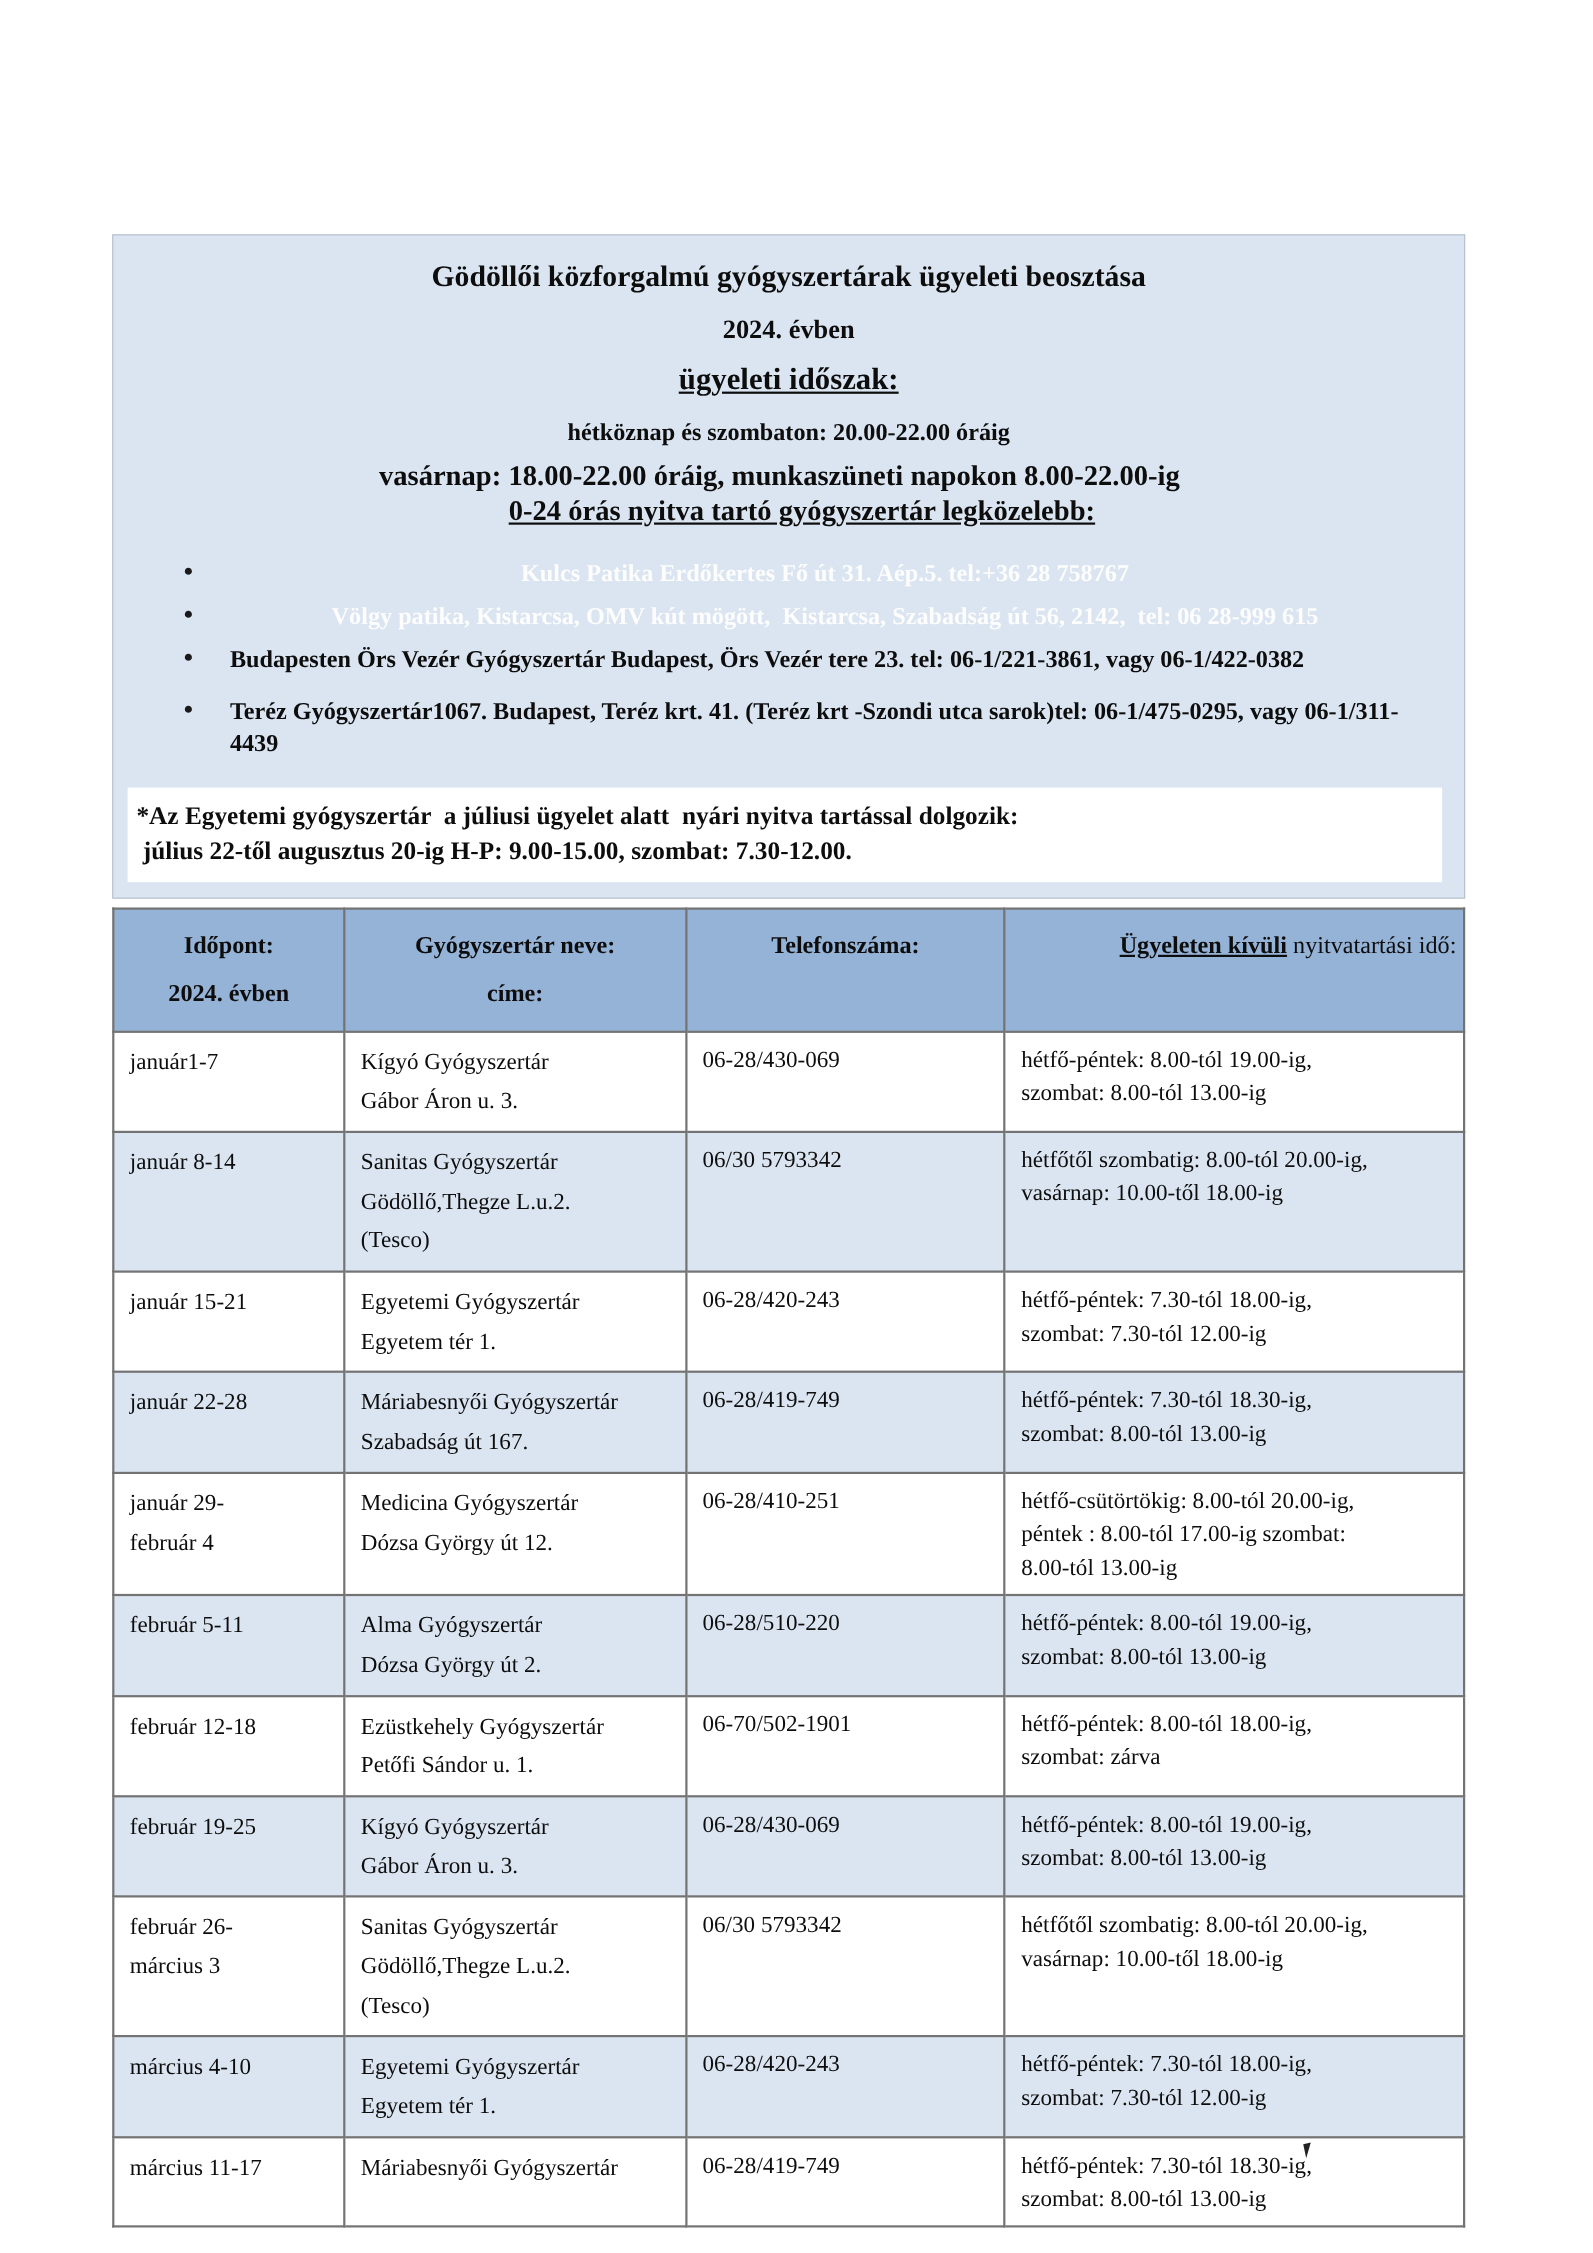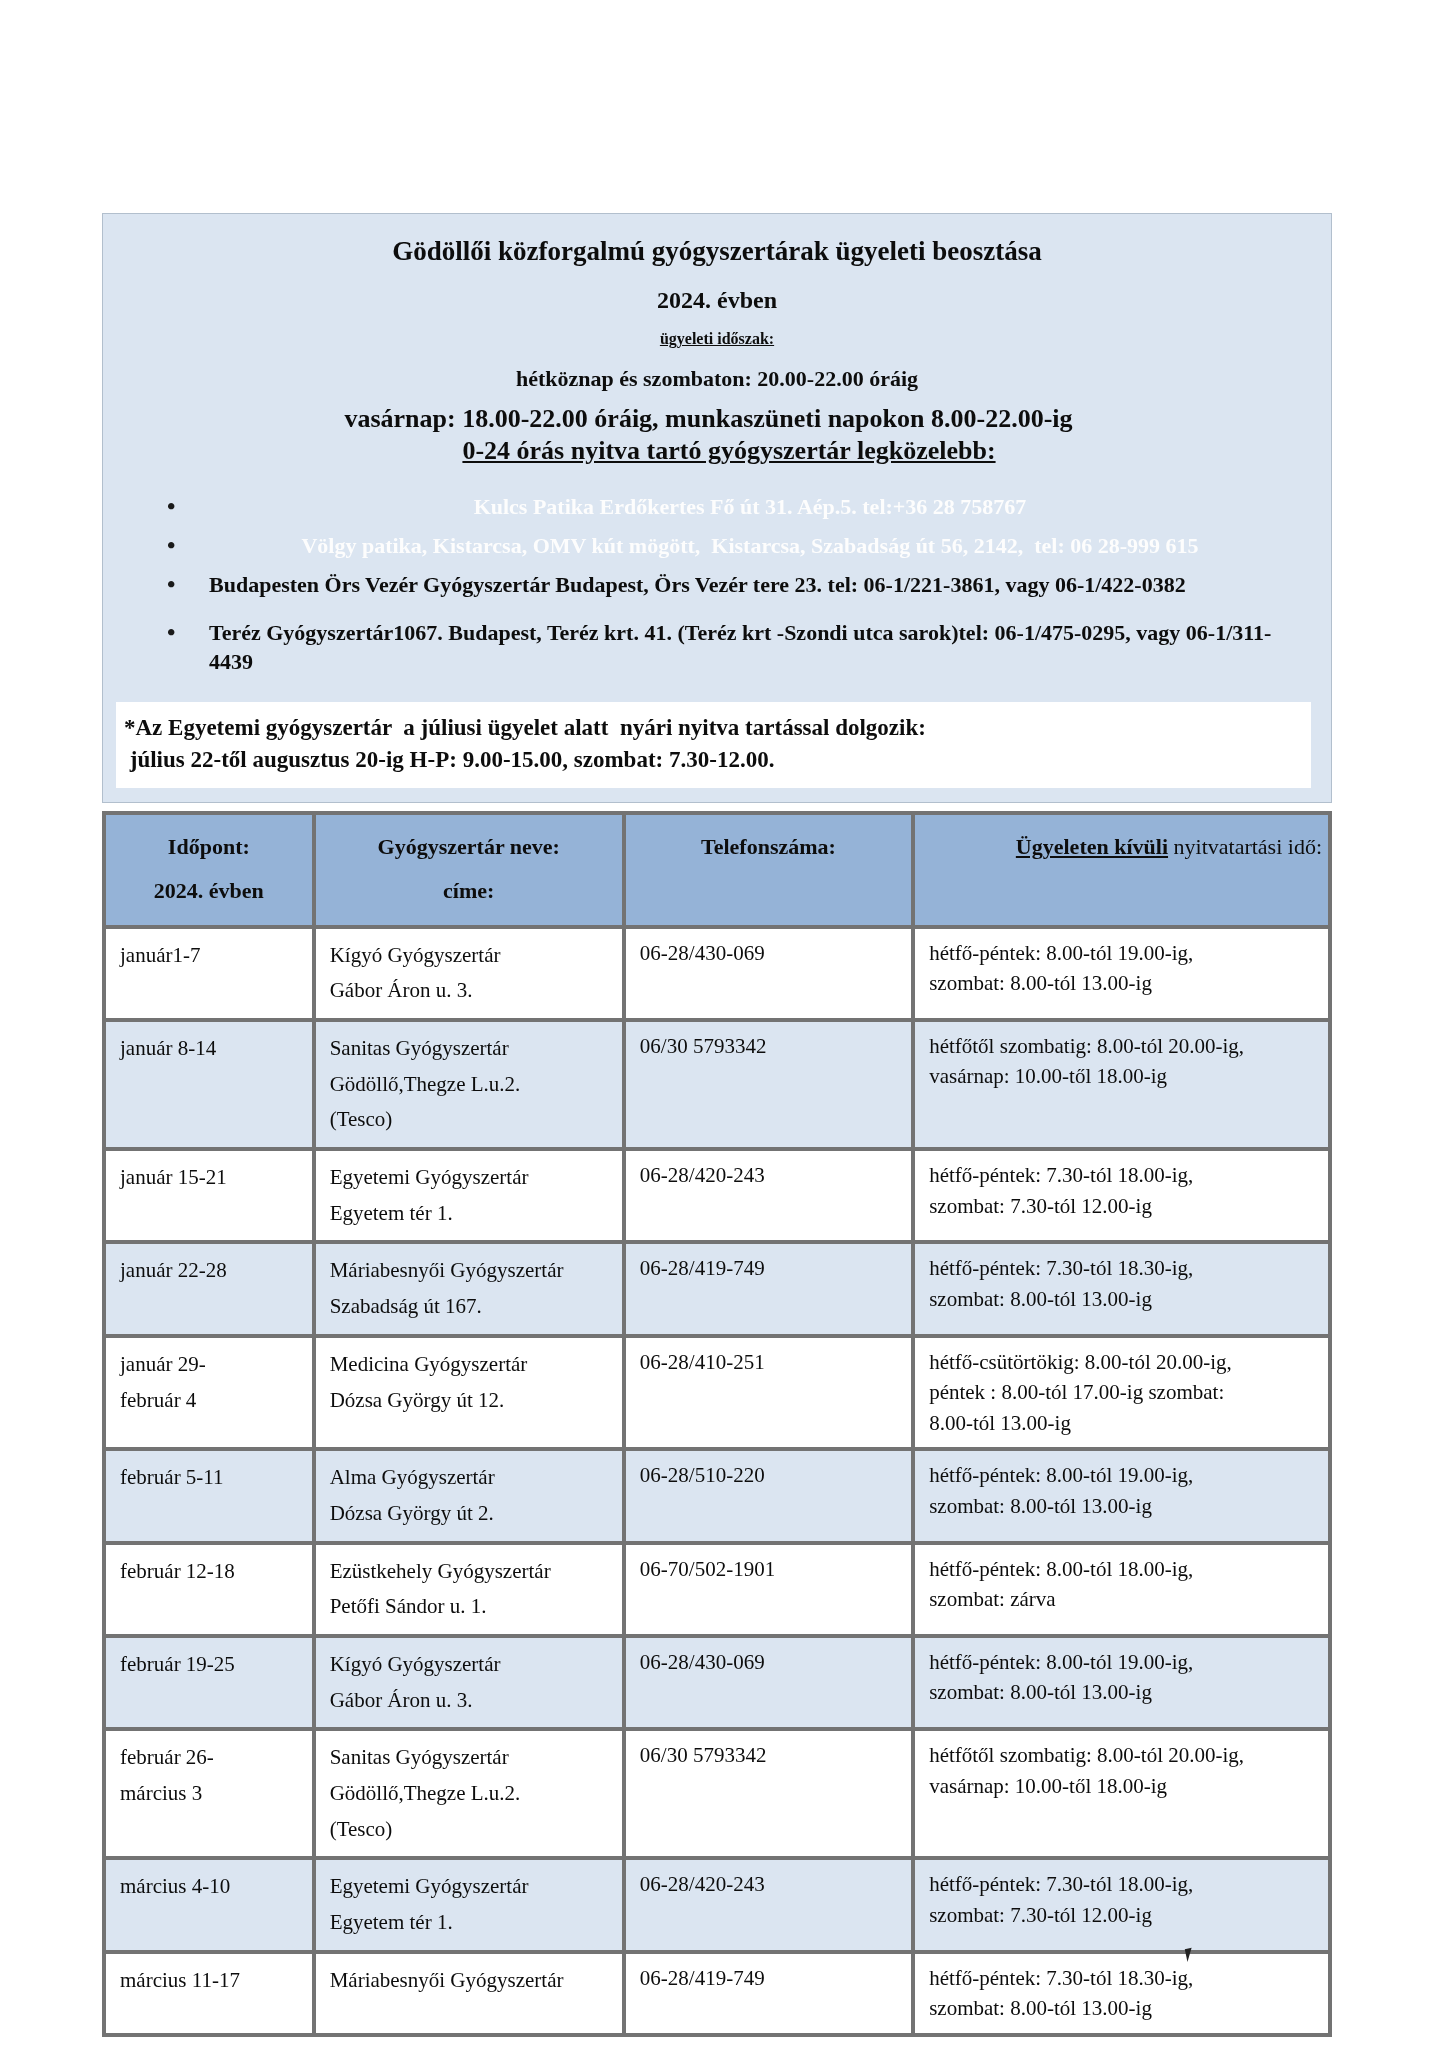--- a/index.html
+++ b/index.html
@@ -15,21 +15,21 @@
 
   
   .top-box{
     background:#dbe5f1;
     border:1px solid #b2bfcd;
     padding:16px 0 10px 0;
   }
   .c{text-align:center;}
   .doc-title{font-size:27px;font-weight:bold;margin:6px 30px 20px 30px;}
   .doc-year{font-size:24px;font-weight:bold;margin:0 0 16px 0;}
-  .duty-heading{font-size:16px;font-weight:bold;text-decoration:underline;margin:0 0 18px 0;}
+  .duty-heading{font-size:28px;font-weight:bold;text-decoration:underline;margin:0 0 18px 0;}
   .duty-line1{font-size:22px;font-weight:bold;margin:0 0 12px 0;}
   .duty-line2{font-size:26px;font-weight:bold;margin:0 17px 2px 0;}
   .nearest-heading{font-size:26px;font-weight:bold;text-decoration:underline;margin:0 0 26px 0;padding-left:24px;}
 
   ul.nearest{list-style:none;margin:0 40px 0 0;padding:0 0 0 64px;}
   ul.nearest li{
     position:relative;
     padding-left:42px;
     font-size:22px;font-weight:bold;
     line-height:1.32;
@@ -57,21 +57,21 @@
     width:100%;
     border-collapse:collapse;
     table-layout:fixed;
     margin-top:8px;
   }
   table.schedule col.c1{width:17.1%;}
   table.schedule col.c2{width:25.3%;}
   table.schedule col.c3{width:23.6%;}
   table.schedule col.c4{width:34.0%;}
   table.schedule th, table.schedule td{
-    border:4px solid #737373;
+    border:2px solid #737373;
     vertical-align:top;
     font-size:21px;
   }
   table.schedule thead th{
     background:#95b3d7;
     font-weight:bold;
     font-size:22px;
     padding:10px 6px 12px 6px;
   }
   .hdr-twoline{white-space:pre-line;line-height:2.0;text-align:center;}

